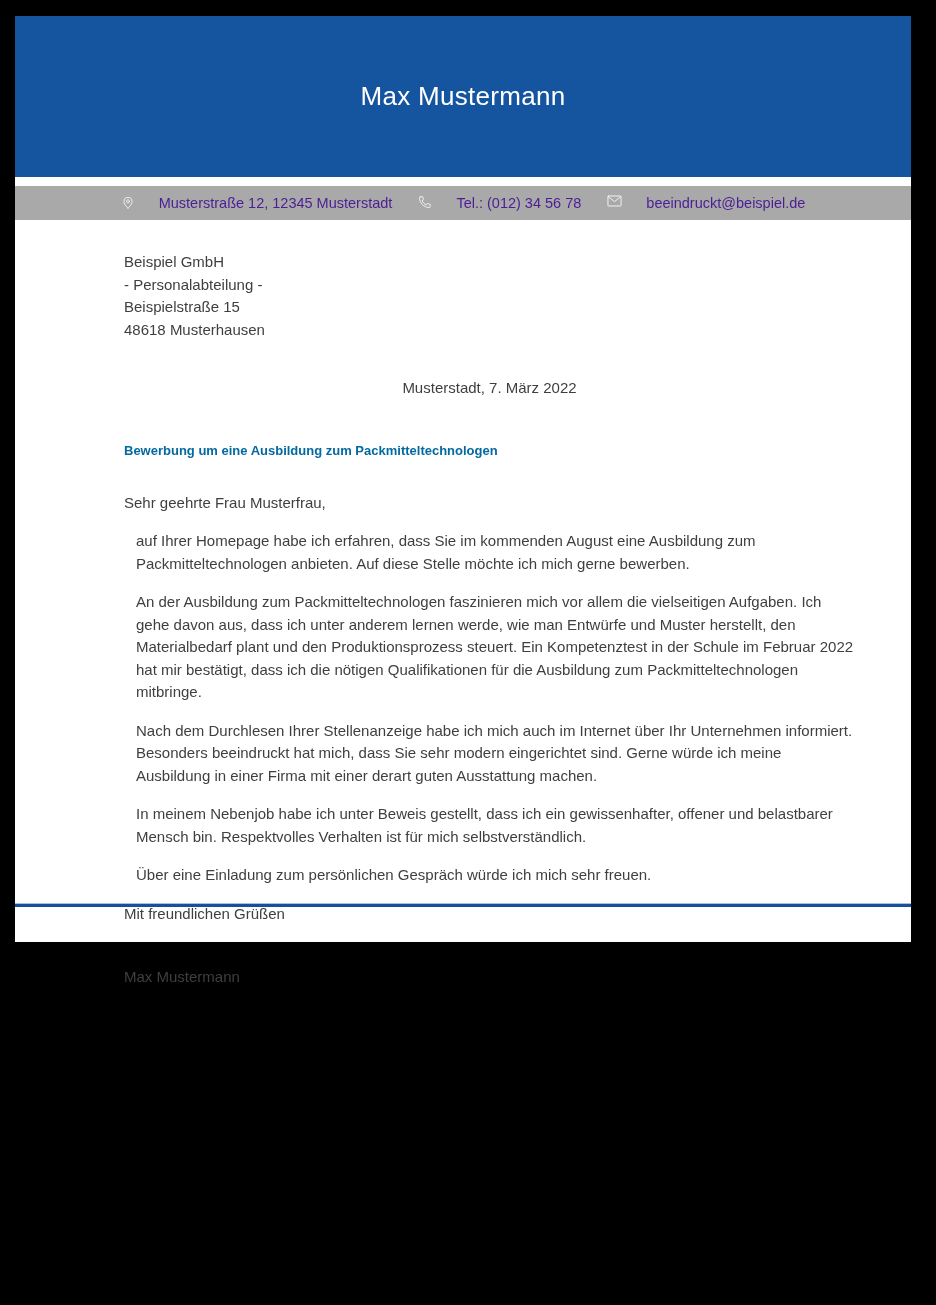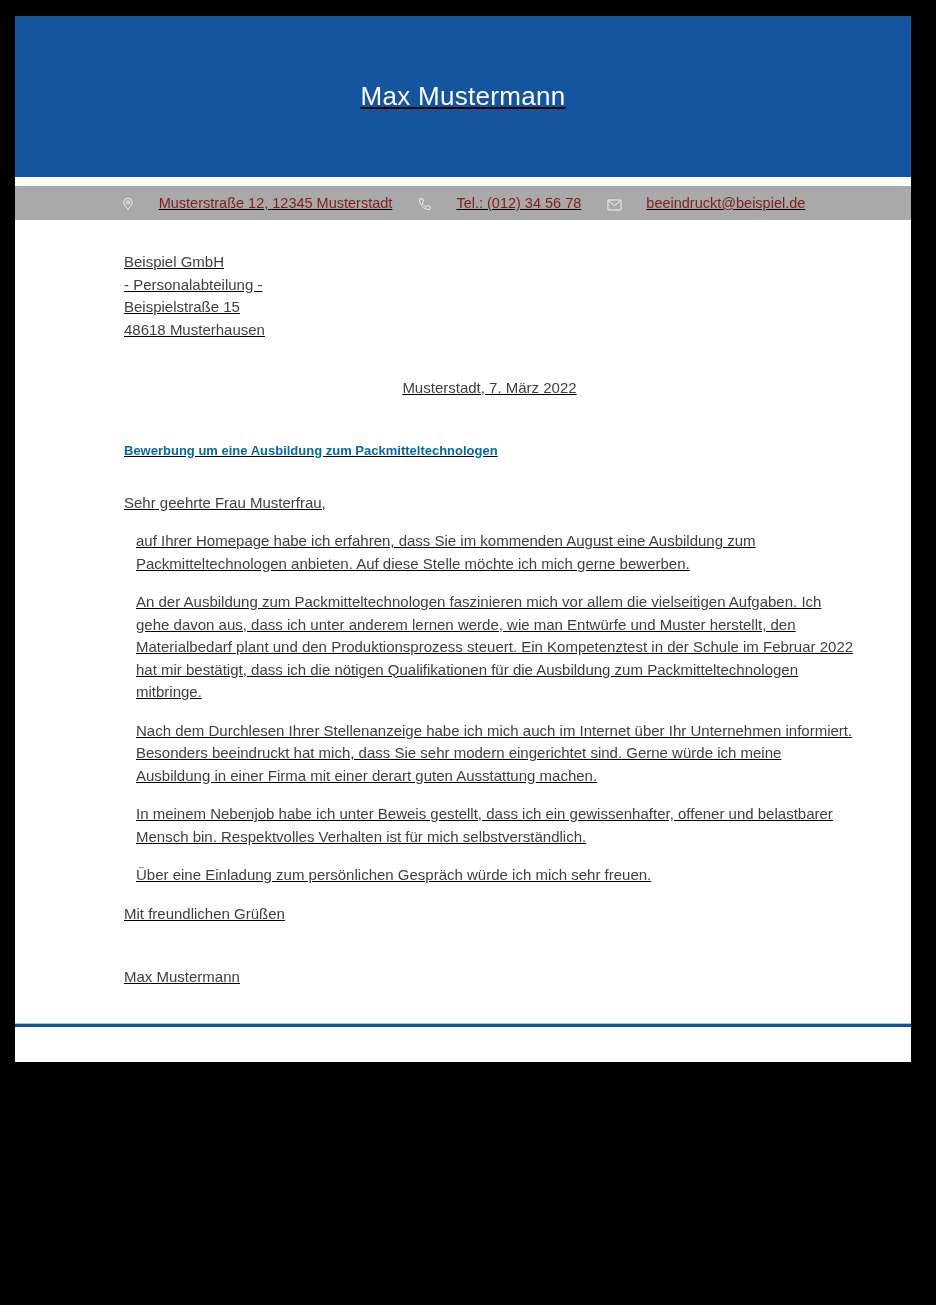--- a/index.html
+++ b/index.html
@@ -13,23 +13,22 @@
     width: 936px;
     height: 1305px;
     background: #000000;
     overflow: hidden;
   }
   .page {
     position: absolute;
     left: 15px;
     top: 16px;
     width: 896px;
-    height: 1046px;
+    height: 926px;
     background: #ffffff;
-    text-decoration: underline;
   }
   .header-band {
     height: 161px;
     background: #15549e;
     display: flex;
     align-items: center;
     justify-content: center;
   }
   .header-name {
     color: #ffffff;
@@ -41,23 +40,23 @@
     margin-top: 9px;
     height: 34px;
     background: #a9a9a9;
     display: flex;
     align-items: center;
     justify-content: center;
     gap: 26px;
   }
   .contact-item {
     display: flex;
-    align-items: flex-end;
+    align-items: flex-start;
     gap: 24px;
-    color: #7f1d1d;
+    color: #4c1d95;
     font-size: 14.5px;
   }
   .contact-item svg {
     display: block;
     stroke: #f2f2f2;
     fill: none;
     stroke-width: 1.6;
     stroke-linecap: round;
     stroke-linejoin: round;
   }

